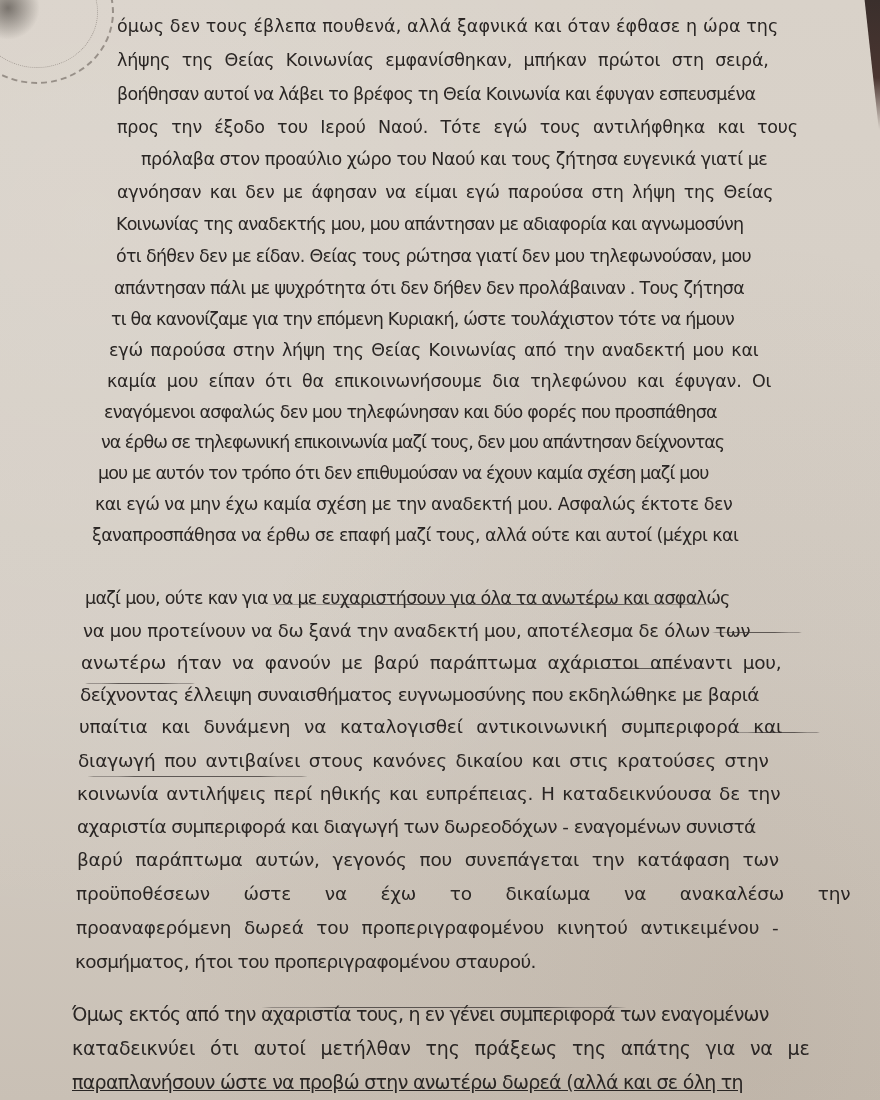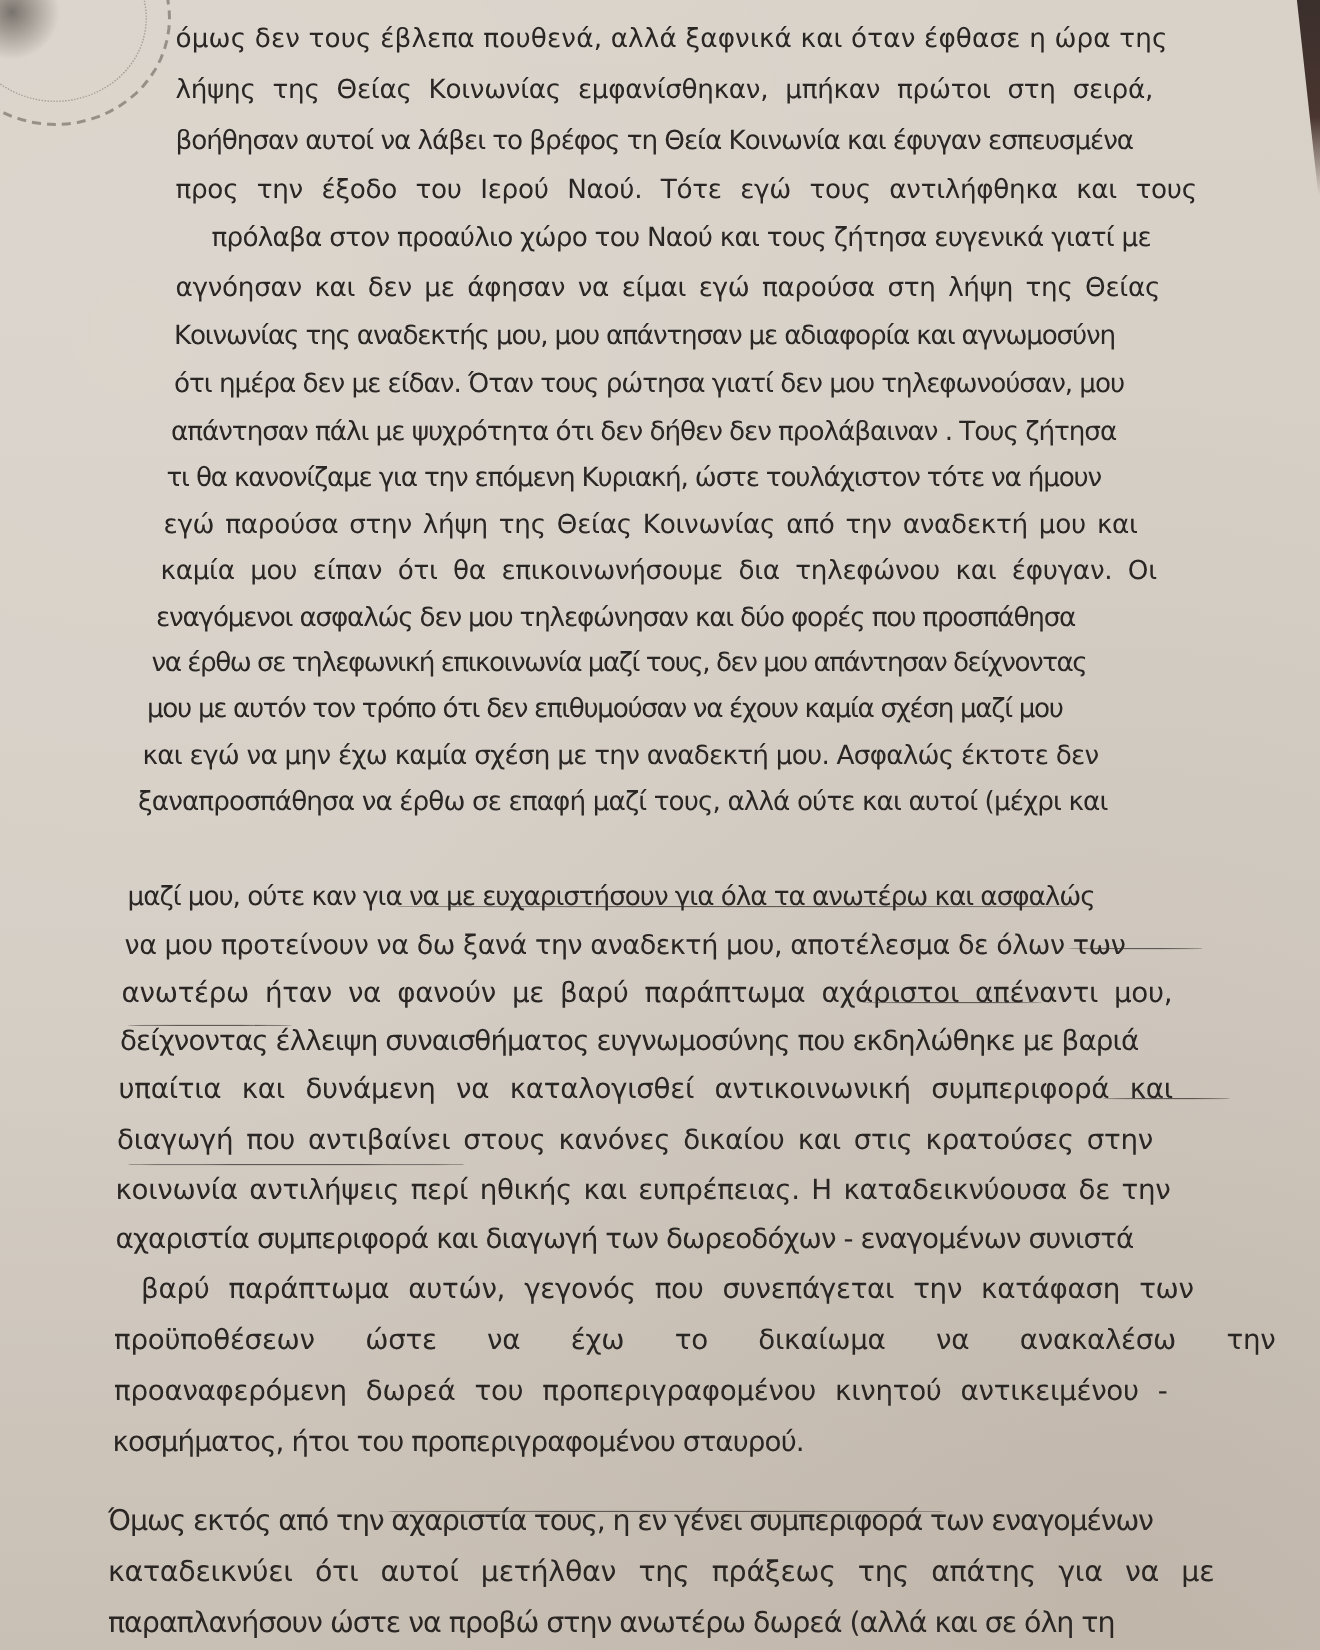--- a/index.html
+++ b/index.html
@@ -77,48 +77,48 @@
   <div class="dark-edge"></div>
 
   <div class="text-block" style="left:0; top:0; width:696px; height:1100px;">
     <div class="line" style="left:117px; top:16px;  letter-spacing:0.1px;">όμως δεν τους έβλεπα πουθενά, αλλά ξαφνικά και όταν έφθασε η ώρα της</div>
     <div class="line" style="left:117px; top:50px;  word-spacing:6px;">λήψης της Θείας Κοινωνίας εμφανίσθηκαν, μπήκαν πρώτοι στη σειρά,</div>
     <div class="line" style="left:117px; top:84px;  letter-spacing:-0.7px;">βοήθησαν αυτοί να λάβει το βρέφος τη Θεία Κοινωνία και έφυγαν εσπευσμένα</div>
     <div class="line" style="left:117px; top:117px; word-spacing:7px;">προς την έξοδο του Ιερού Ναού. Τότε εγώ τους αντιλήφθηκα και τους</div>
     <div class="line" style="left:117px; top:149px; letter-spacing:-0.5px;margin-left:24px;">πρόλαβα στον προαύλιο χώρο του Ναού και τους ζήτησα ευγενικά γιατί με</div>
     <div class="line" style="left:117px; top:182px; word-spacing:3px;">αγνόησαν και δεν με άφησαν να είμαι εγώ παρούσα στη λήψη της Θείας</div>
     <div class="line" style="left:116px; top:214px; letter-spacing:-0.8px;">Κοινωνίας της αναδεκτής μου, μου απάντησαν με αδιαφορία και αγνωμοσύνη</div>
-    <div class="line" style="left:116px; top:246px; letter-spacing:-0.7px;">ότι ημέρα δεν με είδαν. Όταν τους ρώτησα γιατί δεν μου τηλεφωνούσαν, μου</div>
+    <div class="line" style="left:116px; top:246px; letter-spacing:-0.7px;">ότι δήθεν δεν με είδαν. Θείας τους ρώτησα γιατί δεν μου τηλεφωνούσαν, μου</div>
     <div class="line" style="left:114px; top:278px; letter-spacing:-0.7px;">απάντησαν πάλι με ψυχρότητα ότι δεν δήθεν δεν προλάβαιναν . Τους ζήτησα</div>
     <div class="line" style="left:111px; top:309px; letter-spacing:-0.8px;">τι θα κανονίζαμε για την επόμενη Κυριακή, ώστε τουλάχιστον τότε να ήμουν</div>
     <div class="line" style="left:109px; top:340px; word-spacing:2px;">εγώ παρούσα στην λήψη της Θείας Κοινωνίας από την αναδεκτή μου και</div>
     <div class="line" style="left:107px; top:371px; word-spacing:5px;">καμία μου είπαν ότι θα επικοινωνήσουμε δια τηλεφώνου και έφυγαν. Οι</div>
     <div class="line" style="left:104px; top:402px; letter-spacing:-0.8px;">εναγόμενοι ασφαλώς δεν μου τηλεφώνησαν και δύο φορές που προσπάθησα</div>
     <div class="line" style="left:101px; top:432px; letter-spacing:-1.0px;">να έρθω σε τηλεφωνική επικοινωνία μαζί τους, δεν μου απάντησαν δείχνοντας</div>
     <div class="line" style="left:98px;  top:463px; letter-spacing:-0.9px;">μου με αυτόν τον τρόπο ότι δεν επιθυμούσαν να έχουν καμία σχέση μαζί μου</div>
     <div class="line" style="left:95px;  top:494px; letter-spacing:-0.5px;">και εγώ να μην έχω καμία σχέση με την αναδεκτή μου. Ασφαλώς έκτοτε δεν</div>
     <div class="line" style="left:92px;  top:525px; letter-spacing:-0.6px;">ξαναπροσπάθησα να έρθω σε επαφή μαζί τους, αλλά ούτε και αυτοί (μέχρι και</div>
     <div class="line" style="left:83px;  top:620px; font-size:18px; letter-spacing:-0.3px;">να μου προτείνουν να δω ξανά την αναδεκτή μου, αποτέλεσμα δε όλων των</div>
     <div class="line" style="left:85px;  top:588px; letter-spacing:-0.7px;">μαζί μου, ούτε καν για να με ευχαριστήσουν για όλα τα ανωτέρω και ασφαλώς</div>
     <div class="line" style="left:81px;  top:652px; font-size:18.5px; word-spacing:5px;">ανωτέρω ήταν να φανούν με βαρύ παράπτωμα αχάριστοι απέναντι μου,</div>
     <div class="line" style="left:80px;  top:684px; font-size:18.5px; letter-spacing:-0.6px;">δείχνοντας έλλειψη συναισθήματος ευγνωμοσύνης που εκδηλώθηκε με βαριά</div>
     <div class="line" style="left:79px;  top:716px; font-size:18.5px; word-spacing:8px;">υπαίτια και δυνάμενη να καταλογισθεί αντικοινωνική συμπεριφορά και</div>
     <div class="line" style="left:78px;  top:750px; font-size:18.5px; word-spacing:3px;">διαγωγή  που αντιβαίνει στους κανόνες δικαίου και στις κρατούσες στην</div>
     <div class="line" style="left:77px;  top:783px; font-size:18.5px; word-spacing:2px;">κοινωνία αντιλήψεις περί ηθικής και ευπρέπειας. Η καταδεικνύουσα δε την</div>
     <div class="line" style="left:77px;  top:816px; font-size:18.5px; letter-spacing:-0.6px;">αχαριστία συμπεριφορά και διαγωγή των δωρεοδόχων - εναγομένων συνιστά</div>
-    <div class="line" style="left:77px;  top:849px; font-size:18.5px; word-spacing:7px;margin-left:17px;">βαρύ παράπτωμα αυτών, γεγονός που συνεπάγεται την κατάφαση των</div>
+    <div class="line" style="left:77px;  top:849px; font-size:18.5px; word-spacing:7px;">βαρύ παράπτωμα αυτών, γεγονός που συνεπάγεται την κατάφαση των</div>
     <div class="line" style="left:76px;  top:883px; font-size:18.5px; word-spacing:28px;">προϋποθέσεων ώστε να έχω το δικαίωμα να ανακαλέσω την</div>
     <div class="line" style="left:76px;  top:917px; font-size:18.5px; word-spacing:7px;">προαναφερόμενη δωρεά του προπεριγραφομένου κινητού αντικειμένου -</div>
     <div class="line" style="left:75px;  top:951px; font-size:18.5px; letter-spacing:-0.6px;">κοσμήματος, ήτοι του προπεριγραφομένου σταυρού.</div>
   </div>
 
   <div class="text-block" style="left:0; top:0; width:880px; height:1100px;">
     <div class="line" style="left:72px; top:1003px; font-size:19px; letter-spacing:-0.8px;">Όμως εκτός από την αχαριστία τους, η εν γένει συμπεριφορά των εναγομένων</div>
     <div class="line" style="left:72px; top:1037px; font-size:19px; word-spacing:9px;">καταδεικνύει ότι αυτοί μετήλθαν της πράξεως της απάτης για να με</div>
-    <div class="line" style="left:72px; top:1071px; font-size:19px; letter-spacing:-0.7px;">παραπλανήσουν ώστε να προβώ στην ανωτέρω δωρεά (αλλά και σε όλη τη</div>
+    <div class="line" style="left:72px; top:1071px; font-size:19px; letter-spacing:-0.7px;text-decoration:underline;">παραπλανήσουν ώστε να προβώ στην ανωτέρω δωρεά (αλλά και σε όλη τη</div>
 
   </div>
 
   <div class="pen" style="left:263px; top:604px; width:455px;"></div>
   <div class="pen" style="left:712px; top:632px; width:90px;"></div>
   <div class="pen" style="left:575px; top:668px; width:120px;"></div>
   <div class="pen" style="left:85px;  top:683px; width:110px;"></div>
   <div class="pen" style="left:735px; top:732px; width:85px;"></div>
   <div class="pen" style="left:85px;  top:776px; width:225px;"></div>
   <div class="pen" style="left:258px; top:1007px; width:372px;"></div>

